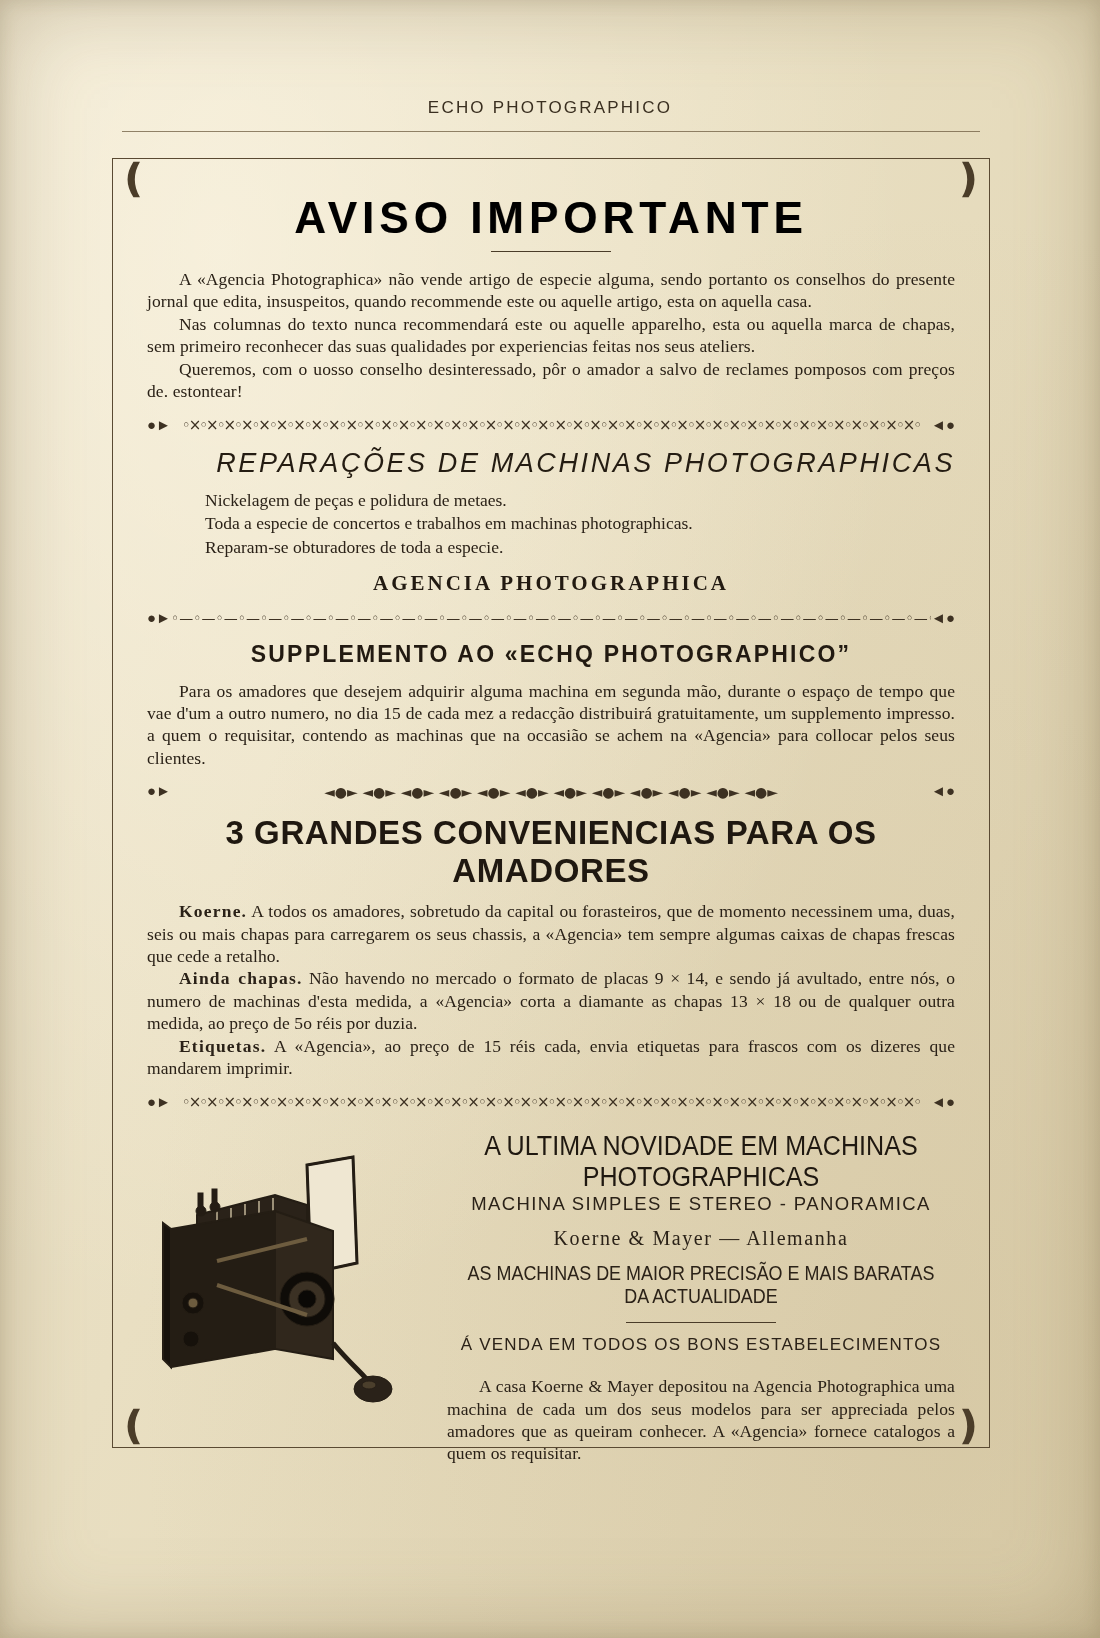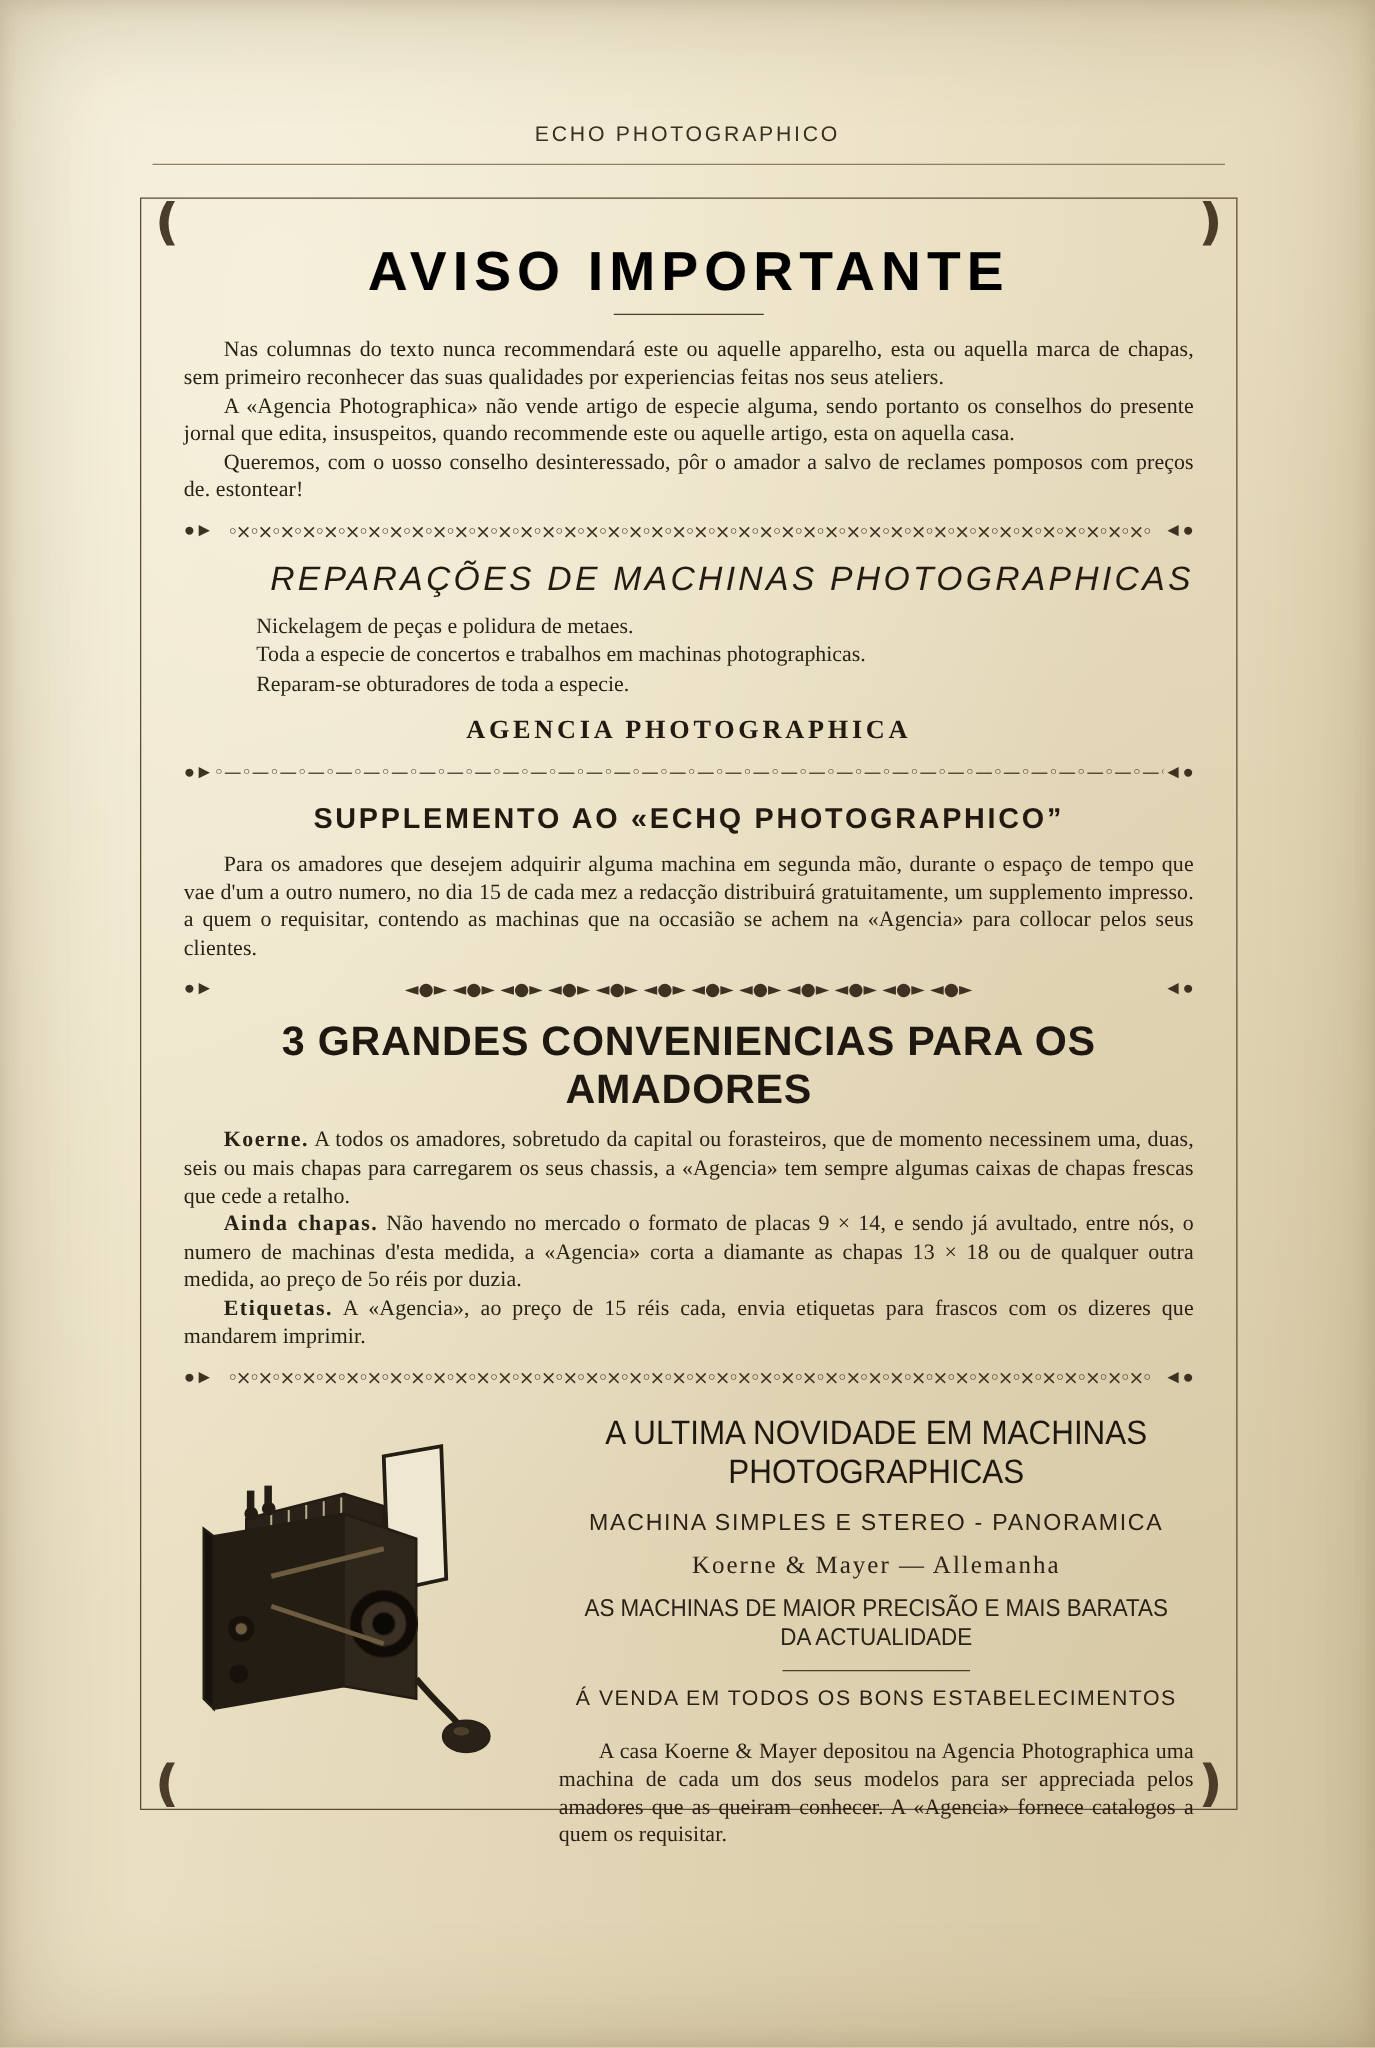--- a/index.html
+++ b/index.html
@@ -220,21 +220,20 @@
     font-family: "Liberation Sans", sans-serif;
     font-size: 21px;
     font-weight: bold;
     margin-top: 14px;
     letter-spacing: 0.5px;
   }
   .ad-txt .l3 {
     text-align: center;
     font-family: "Liberation Sans", sans-serif;
     font-size: 18.5px;
-    margin-top: 14px;
     letter-spacing: 1.4px;
   }
   .ad-txt .l4 {
     text-align: center;
     font-family: "Liberation Serif", serif;
     font-size: 20px;
     margin-top: 12px;
     letter-spacing: 1.6px;
   }
   .ad-txt .l5 {
@@ -276,22 +275,22 @@
   <div class="corner tl">❪</div>
   <div class="corner tr">❪</div>
   <div class="corner bl">❪</div>
   <div class="corner br">❪</div>
 
   <div class="content">
 
     <h1 class="aviso">AVISO IMPORTANTE</h1>
     <div class="title-rule"></div>
 
+    <p class="body">A «Agencia Photographica» não vende artigo de especie alguma, sendo portanto os conselhos do presente jornal que edita, insuspeitos, quando recommende este ou aquelle artigo, esta on aquella casa.</p>
     <p class="body">Nas columnas do texto nunca recommendará este ou aquelle apparelho, esta ou aquella marca de chapas, sem primeiro reconhecer das suas qualidades por experiencias feitas nos seus ateliers.</p>
-    <p class="body">A «Agencia Photographica» não vende artigo de especie alguma, sendo portanto os conselhos do presente jornal que edita, insuspeitos, quando recommende este ou aquelle artigo, esta on aquella casa.</p>
     <p class="body">Queremos, com o uosso conselho desinteressado, pôr o amador a salvo de reclames pomposos com preços de.   estontear!</p>
 
     <div class="orn">
       <span class="cap">●►</span>
       <span class="chainA">◦×◦×◦×◦×◦×◦×◦×◦×◦×◦×◦×◦×◦×◦×◦×◦×◦×◦×◦×◦×◦×◦×◦×◦×◦×◦×◦×◦×◦×◦×◦×◦×◦×◦×◦×◦×◦×◦×◦×◦×◦×◦×◦</span>
       <span class="cap">◄●</span>
     </div>
 
     <h2 class="sec">REPARAÇÕES  DE  MACHINAS  PHOTOGRAPHICAS</h2>
     <ul class="plain">

